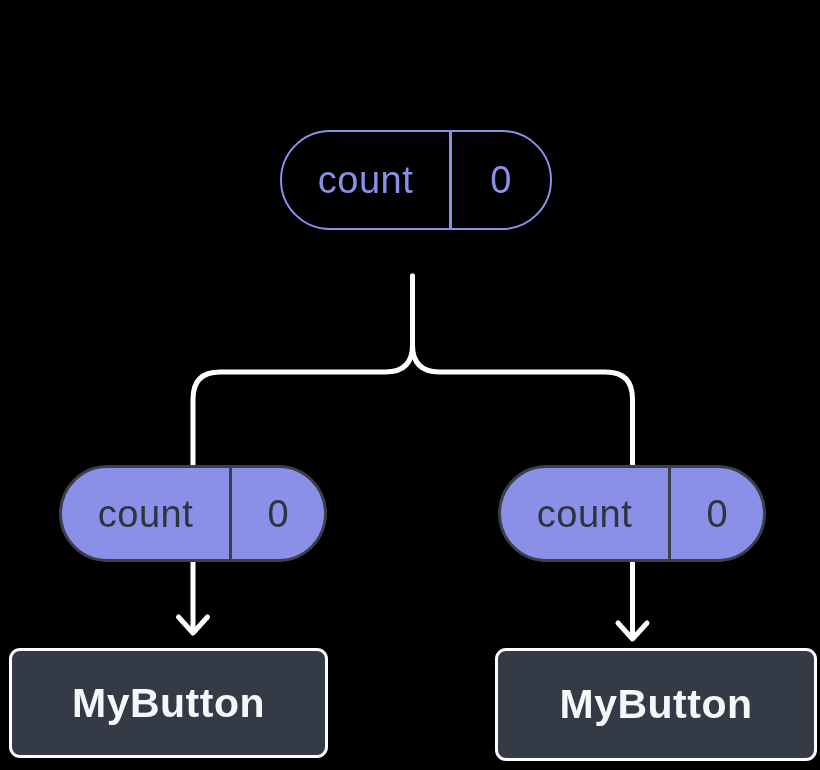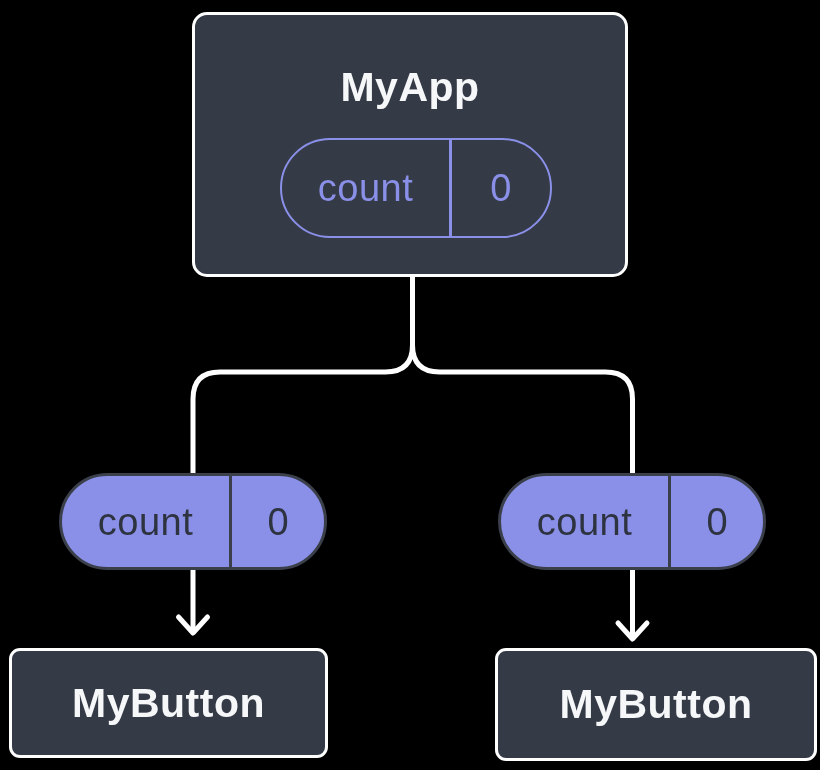--- a/index.html
+++ b/index.html
@@ -42,21 +42,20 @@
   }
   .card.root .card-title{margin-top:52px;}
 
   
   .pill{
     box-sizing:border-box;
     display:flex;align-items:stretch;
     border-radius:999px;
     font-size:38px;
     line-height:1;
-    margin-top:8px;
   }
   .pill-label,.pill-value{
     display:flex;align-items:center;justify-content:center;
   }
   .pill-label{width:167px;letter-spacing:0.5px;}
   .pill-value{flex:1;}
   .pill-divider{width:2.5px;}
 
   .pill.outline{
     position:absolute;left:280px;top:130px;
@@ -85,23 +84,20 @@
 
   <svg width="820" height="770" viewBox="0 0 820 770">
     <g fill="none" stroke="#FFFFFF" stroke-width="5" stroke-linecap="round" stroke-linejoin="round">
       <path d="M412.5 276 V345 Q412.5 372 385.5 372 H220 Q193 372 193 399 V629"></path>
       <path d="M412.5 276 V345 Q412.5 372 439.5 372 H605.5 Q632.5 372 632.5 399 V634"></path>
       <path d="M178.5 617 L193 633 L207.5 617"></path>
       <path d="M618 623 L632.5 639 L647 623"></path>
     </g>
   </svg>
 
-  <div class="card root">
-    <div class="card-title">MyApp</div>
-  </div>
 
   <div class="pill outline">
     <span class="pill-label">count</span>
     <span class="pill-divider"></span>
     <span class="pill-value">0</span>
   </div>
 
   <div class="pill solid left">
     <span class="pill-label">count</span>
     <span class="pill-divider"></span>

